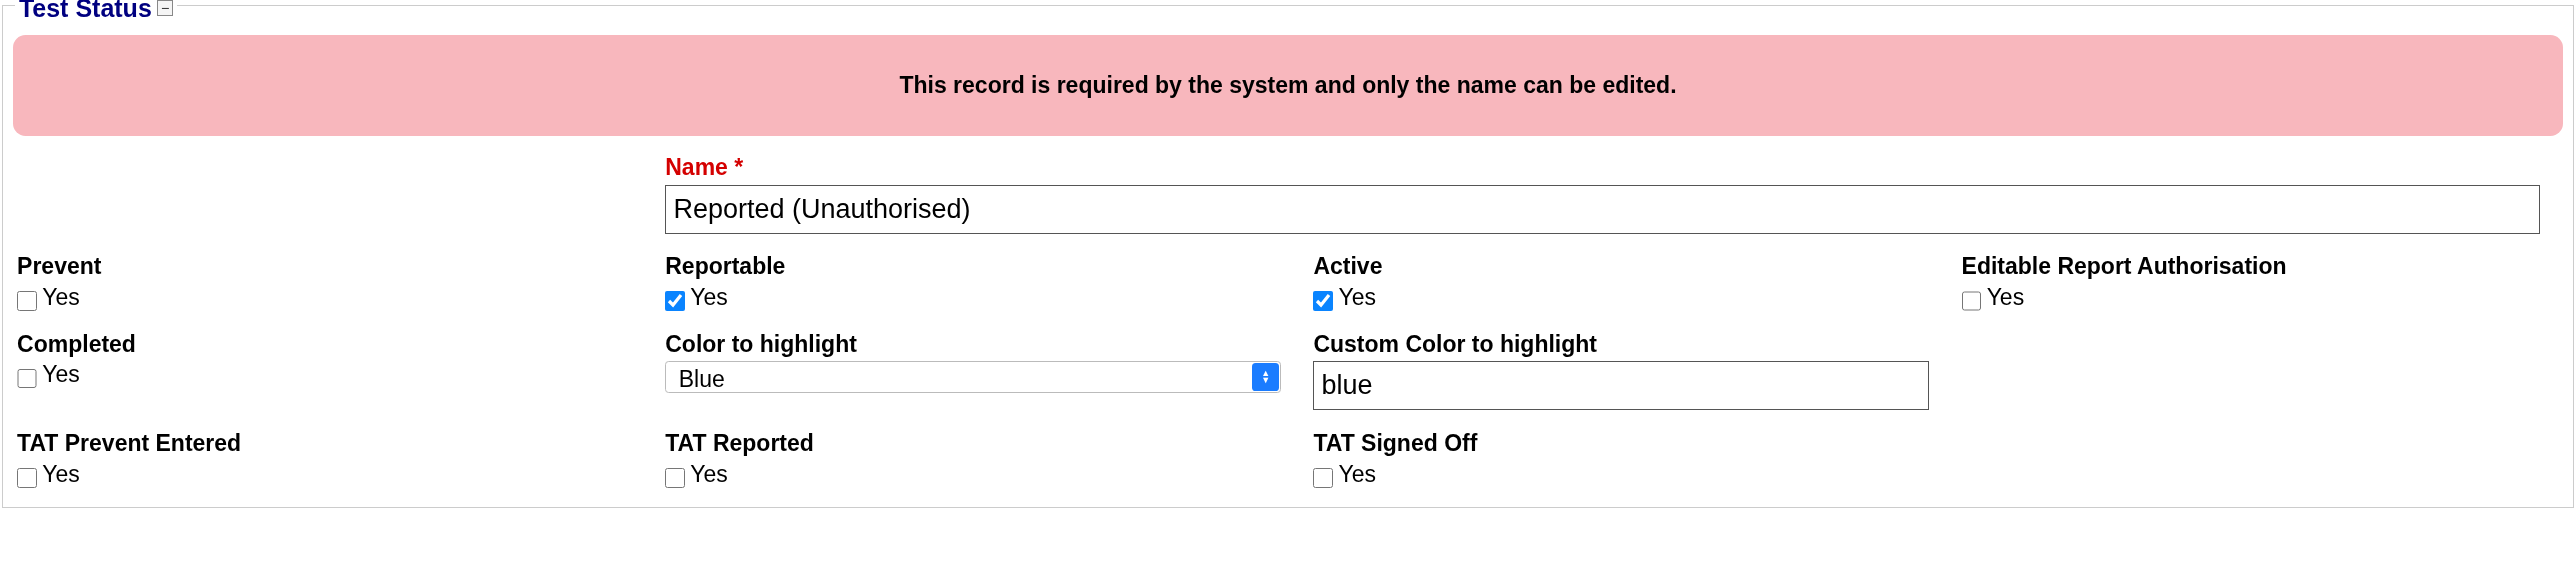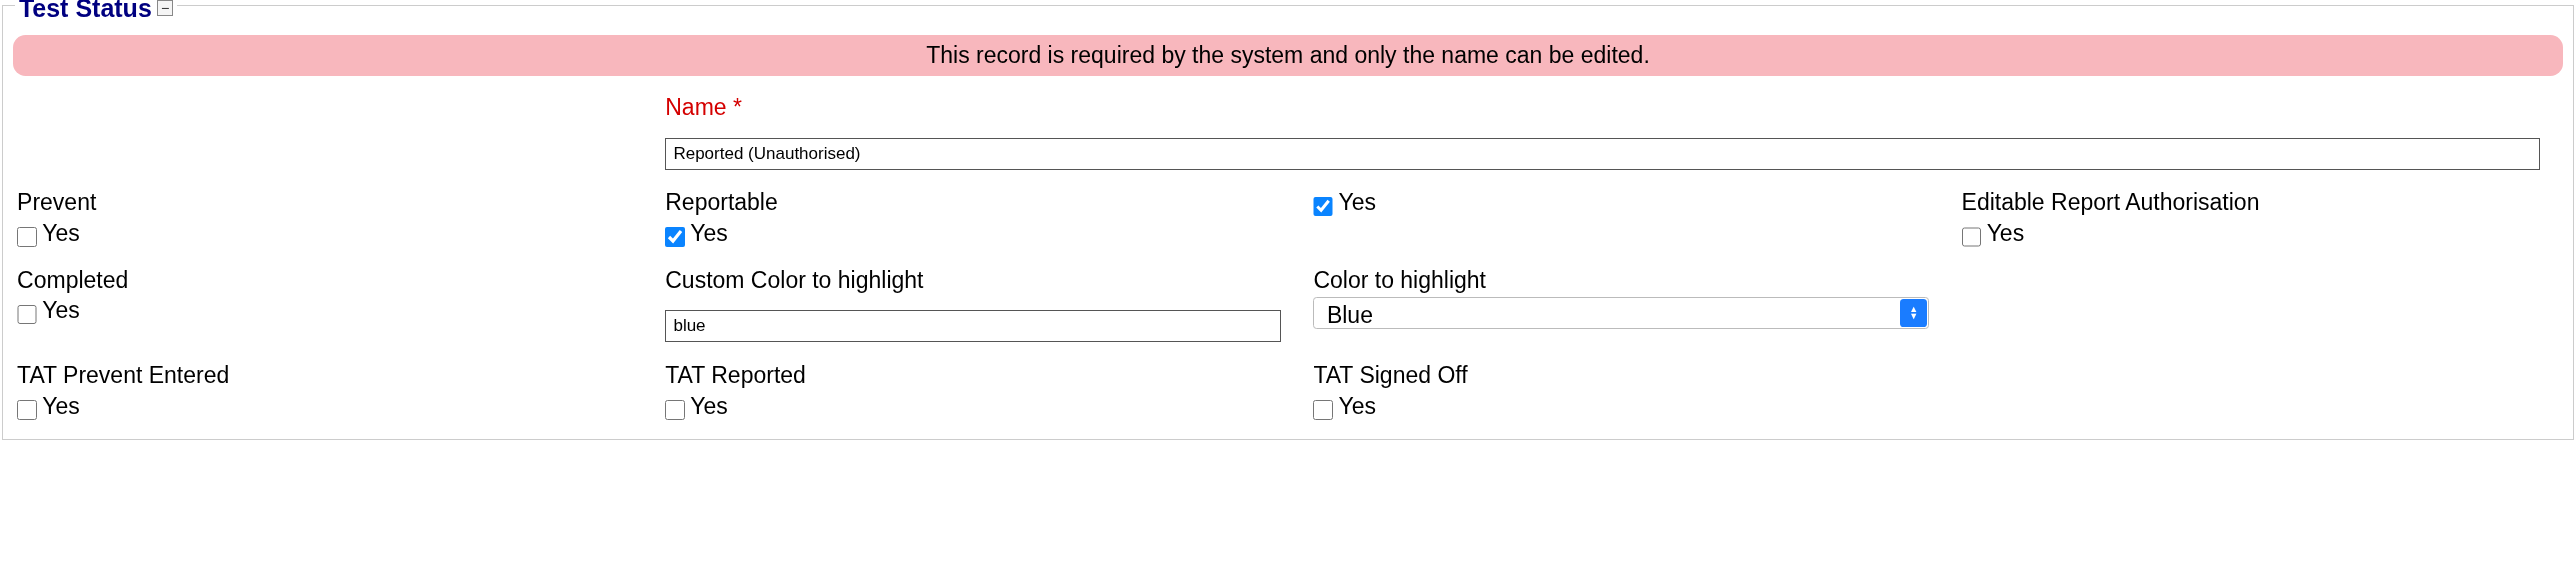--- a/index.html
+++ b/index.html
@@ -43,60 +43,60 @@
       justify-content: center;
       font-size: 14.3px;
       line-height: 1;
       color: #333;
       background: #f5f5f5;
       cursor: pointer;
     }
     .alert-banner {
       background: #f8b7bd;
       border-radius: 12.5px;
-      padding: 7px 18px;
+      padding: 37px 18px;
       margin: 18px 0 18px 0;
       text-align: center;
-      font-weight: normal;
+      font-weight: bold;
       font-size: 23px;
       color: #000;
     }
     .form-grid {
       display: grid;
       grid-template-columns: 25.5% 25.5% 25.5% 23.5%;
       column-gap: 0;
       row-gap: 19.7px;
       padding: 0 3.6px 9px 3.6px;
     }
     .field {
       display: flex;
       flex-direction: column;
       gap: 3.6px;
     }
     .field-label {
       font-size: 23px;
       color: #000;
+      font-weight: bold;
     }
     .field-label.required {
       color: #d40000;
     }
     .field-label .asterisk {
       color: #d40000;
     }
     .name-row {
       grid-column: 2 / 5;
     }
     .text-input {
       width: 100%;
       border: 0.9px solid #555;
       padding: 3.6px 7.2px;
-      font-size: 17px;
+      font-size: 27px;
       font-family: inherit;
-      height: 32px;
-      margin-top: 13px;
+      height: 49px;
     }
     .name-row .text-input {
       width: 99%;
     }
     .checkbox-row {
       display: flex;
       align-items: flex-end;
       gap: 5.4px;
     }
     .checkbox-row input[type="checkbox"] {
@@ -180,60 +180,61 @@
 
     <div class="field">
       <label class="field-label">Reportable</label>
       <div class="checkbox-row">
         <input type="checkbox" checked="" style="">
         <span>Yes</span>
       </div>
     </div>
 
     <div class="field">
+      <label class="field-label">Active</label>
       <div class="checkbox-row">
         <input type="checkbox" checked="" style="">
         <span>Yes</span>
       </div>
     </div>
 
     <div class="field">
       <label class="field-label">Editable Report Authorisation</label>
       <div class="checkbox-row">
         <input type="checkbox" style="">
         <span>Yes</span>
       </div>
     </div>
 
     <div class="field">
       <label class="field-label">Completed</label>
       <div class="checkbox-row">
         <input type="checkbox" style="">
         <span>Yes</span>
       </div>
-    </div>
-
-    <div class="field">
-      <label class="field-label">Custom Color to highlight</label>
-      <input type="text" class="text-input custom-color-input" value="blue" style="">
     </div>
 
     <div class="field">
       <label class="field-label">Color to highlight</label>
       <div class="select-wrap">
         <select class="select">
           <option>Blue</option>
         </select>
         <div class="select-arrows">
           <span>▲</span>
             <span>▼</span>
         </div>
       </div>
     </div>
 
+    <div class="field">
+      <label class="field-label">Custom Color to highlight</label>
+      <input type="text" class="text-input custom-color-input" value="blue" style="">
+    </div>
+
     <div class="empty-cell"></div>
 
     <div class="field">
       <label class="field-label">TAT Prevent Entered</label>
       <div class="checkbox-row">
         <input type="checkbox" style="">
         <span>Yes</span>
       </div>
     </div>
 

